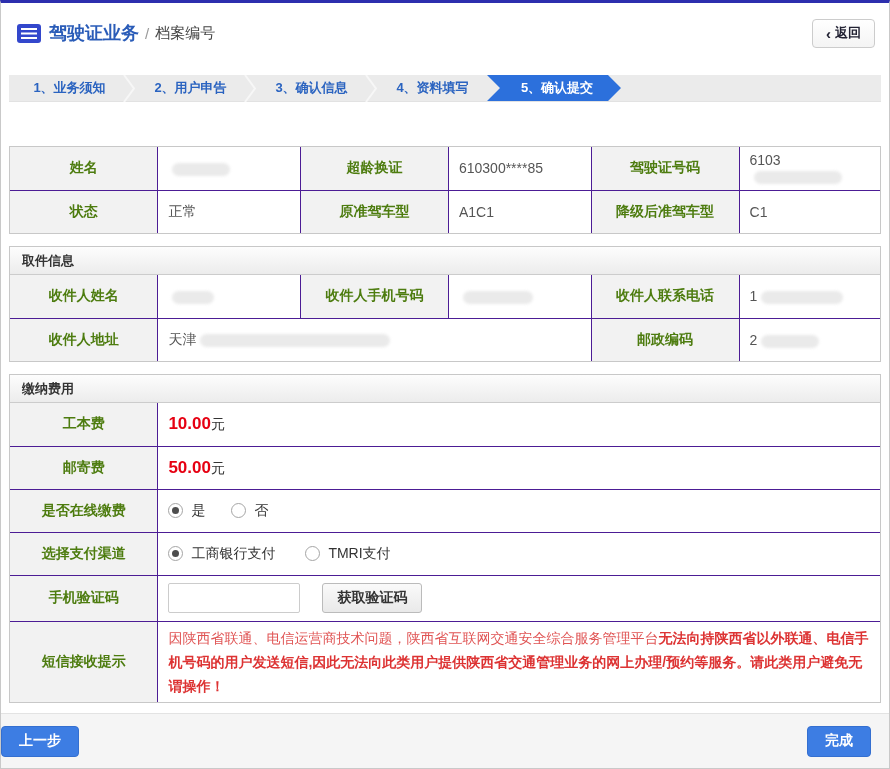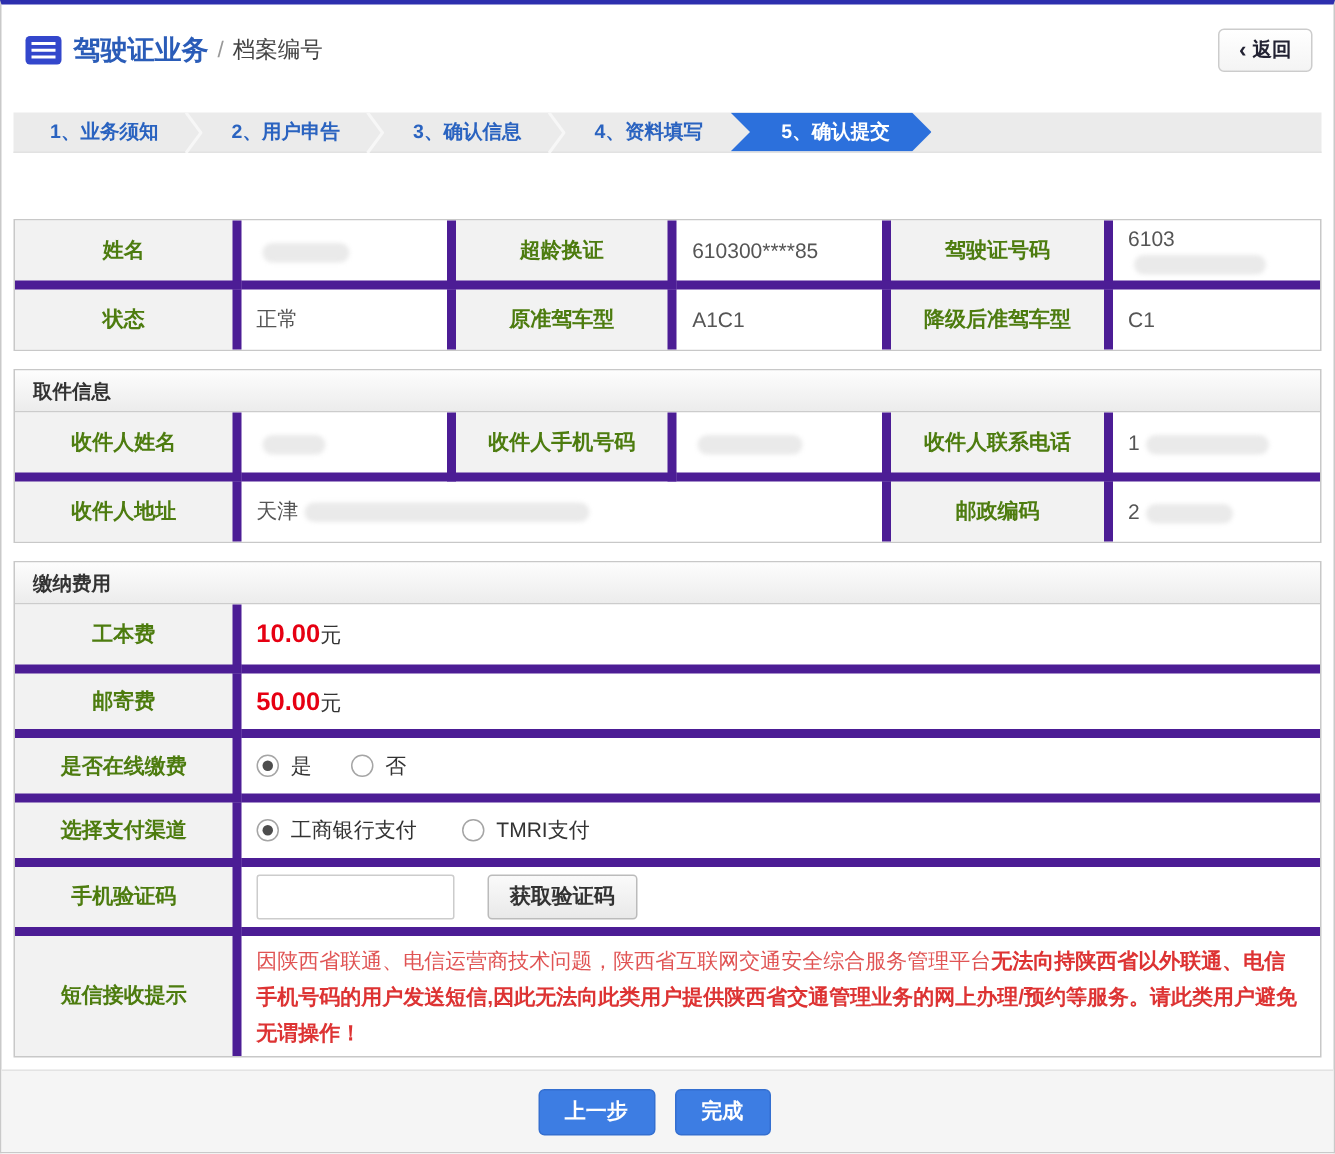--- a/index.html
+++ b/index.html
@@ -71,21 +71,21 @@
   .section.first { margin-top: 26px; }
   .section-header {
     height: 28px; line-height: 28px; padding-left: 12px;
     background: linear-gradient(#fdfdfd, #ececec);
     border-bottom: 1px solid #ccc;
     font-size: 13px; font-weight: bold; color: #333;
   }
   table.info { width: 100%; border-collapse: collapse; table-layout: fixed; }
   table.info td {
     height: 43px; padding: 4px 10px;
-    border: 6px solid #4c1d95; font-size: 14px;
+    border: 1px solid #4c1d95; font-size: 14px;
   }
   table.info tr td:first-child { border-left: none; }
   table.info tr td:last-child { border-right: none; }
   table.info tr:first-child td { border-top: none; }
   table.info tr:last-child td { border-bottom: none; }
   td.lbl {
     background: #f2f2f2; text-align: center;
     color: #4d7c0f; font-weight: bold; padding-right: 14px;
   }
   td.val { background: #fff; color: #555; }
@@ -121,21 +121,21 @@
     font-size: 14px; font-weight: bold; color: #333; cursor: pointer;
   }
   .tip-cell { line-height: 24px; font-size: 14px; padding: 8px 12px; }
   .tip-normal { color: #e05454; }
   .tip-bold { color: #dd3333; font-weight: bold; }
 
   
   .footer {
     margin-top: auto; flex: 0 0 auto;
     height: 55px; background: #f5f5f5; border-top: 1px solid #e3e3e3;
-    display: flex; align-items: center; justify-content: center;
+    display: flex; align-items: center; justify-content: space-between;
     padding-right: 18px; gap: 13px;
   }
   .blue-btn {
     height: 31px; padding: 0 17px;
     background: #3d7de3; border: 1px solid #346fd0; border-radius: 4px;
     color: #fff; font-size: 14px; font-weight: bold; cursor: pointer;
   }
 </style>
 </head>
 <body>

